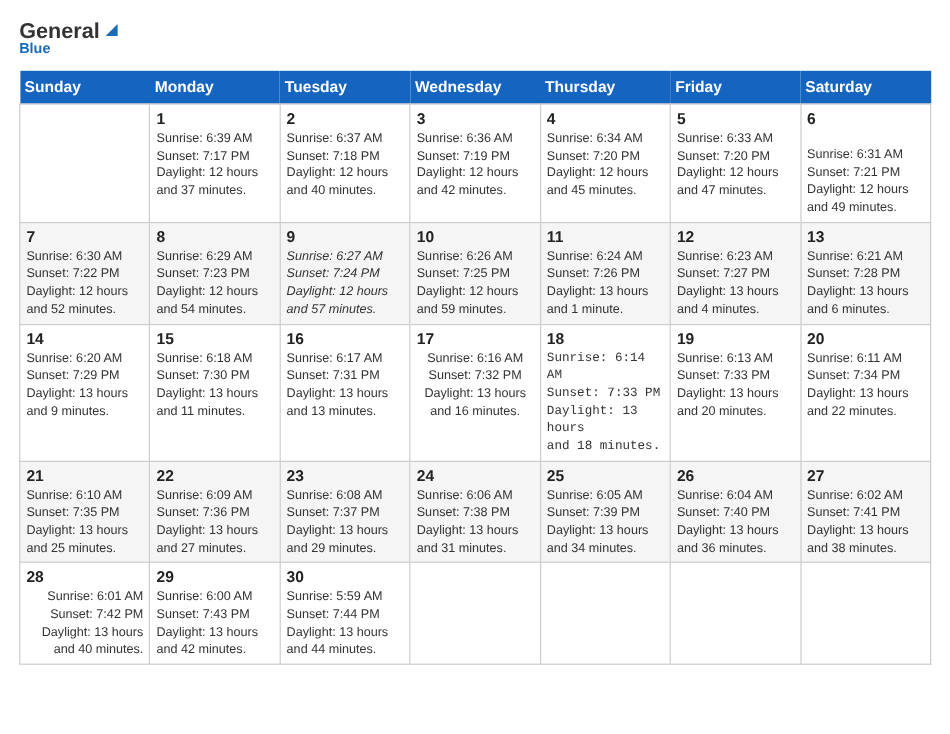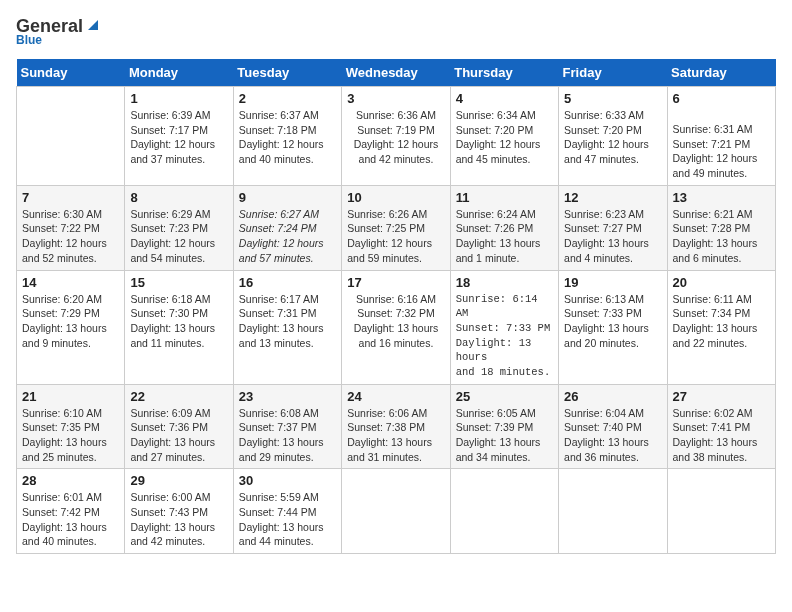--- a/index.html
+++ b/index.html
@@ -119,21 +119,21 @@
         </td>
         <td>
           <span class="day-number">2</span>
           <div class="day-info" style="white-space: pre-line;">Sunrise: 6:37 AM
 Sunset: 7:18 PM
 Daylight: 12 hours
 and 40 minutes.</div>
         </td>
         <td>
           <span class="day-number">3</span>
-          <div class="day-info" style="white-space: pre-line; text-align: center;">Sunrise: 6:36 AM
+          <div class="day-info" style="white-space: pre-line;">Sunrise: 6:36 AM
 Sunset: 7:19 PM
 Daylight: 12 hours
 and 42 minutes.</div>
         </td>
         <td>
           <span class="day-number">4</span>
           <div class="day-info" style="white-space: pre-line;">Sunrise: 6:34 AM
 Sunset: 7:20 PM
 Daylight: 12 hours
 and 45 minutes.</div>
@@ -302,21 +302,21 @@
           <span class="day-number">27</span>
           <div class="day-info" style="white-space: pre-line;">Sunrise: 6:02 AM
 Sunset: 7:41 PM
 Daylight: 13 hours
 and 38 minutes.</div>
         </td>
       </tr>
       <tr>
         <td>
           <span class="day-number">28</span>
-          <div class="day-info" style="white-space: pre-line;">Sunrise: 6:01 AM
+          <div class="day-info" style="white-space: pre-line; text-align: right;">Sunrise: 6:01 AM
 Sunset: 7:42 PM
 Daylight: 13 hours
 and 40 minutes.</div>
         </td>
         <td>
           <span class="day-number">29</span>
           <div class="day-info" style="white-space: pre-line;">Sunrise: 6:00 AM
 Sunset: 7:43 PM
 Daylight: 13 hours
 and 42 minutes.</div>

